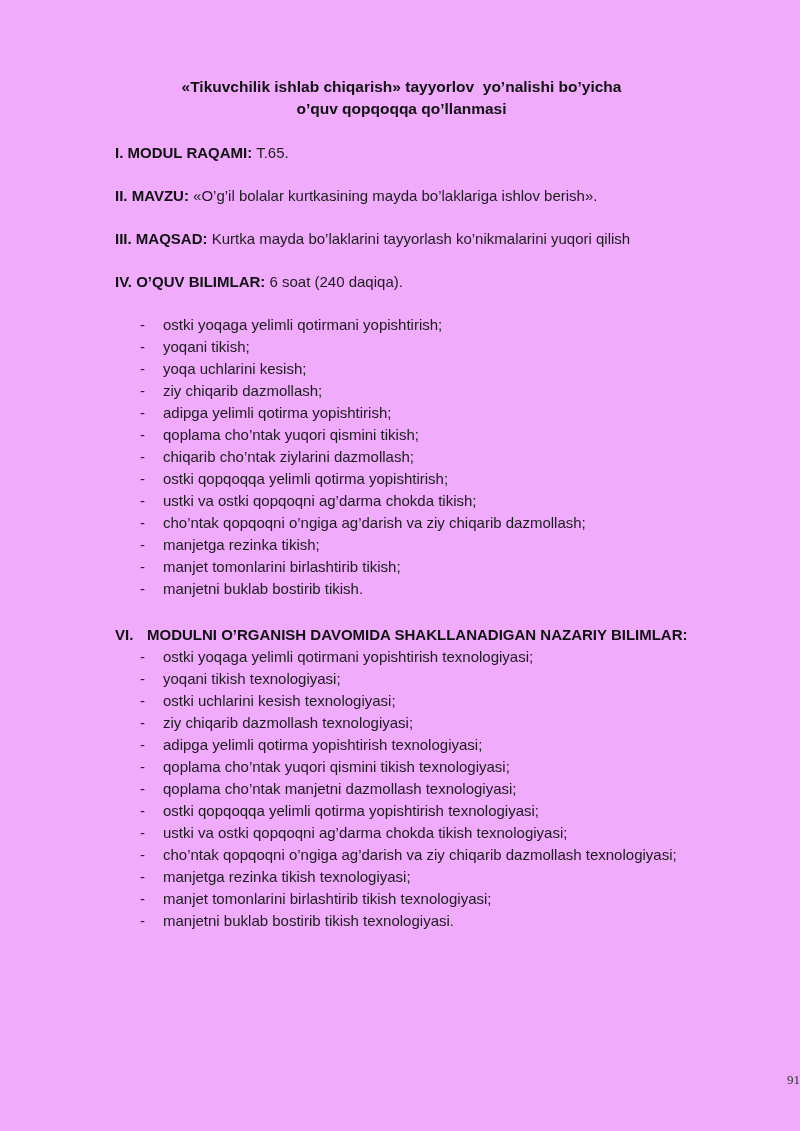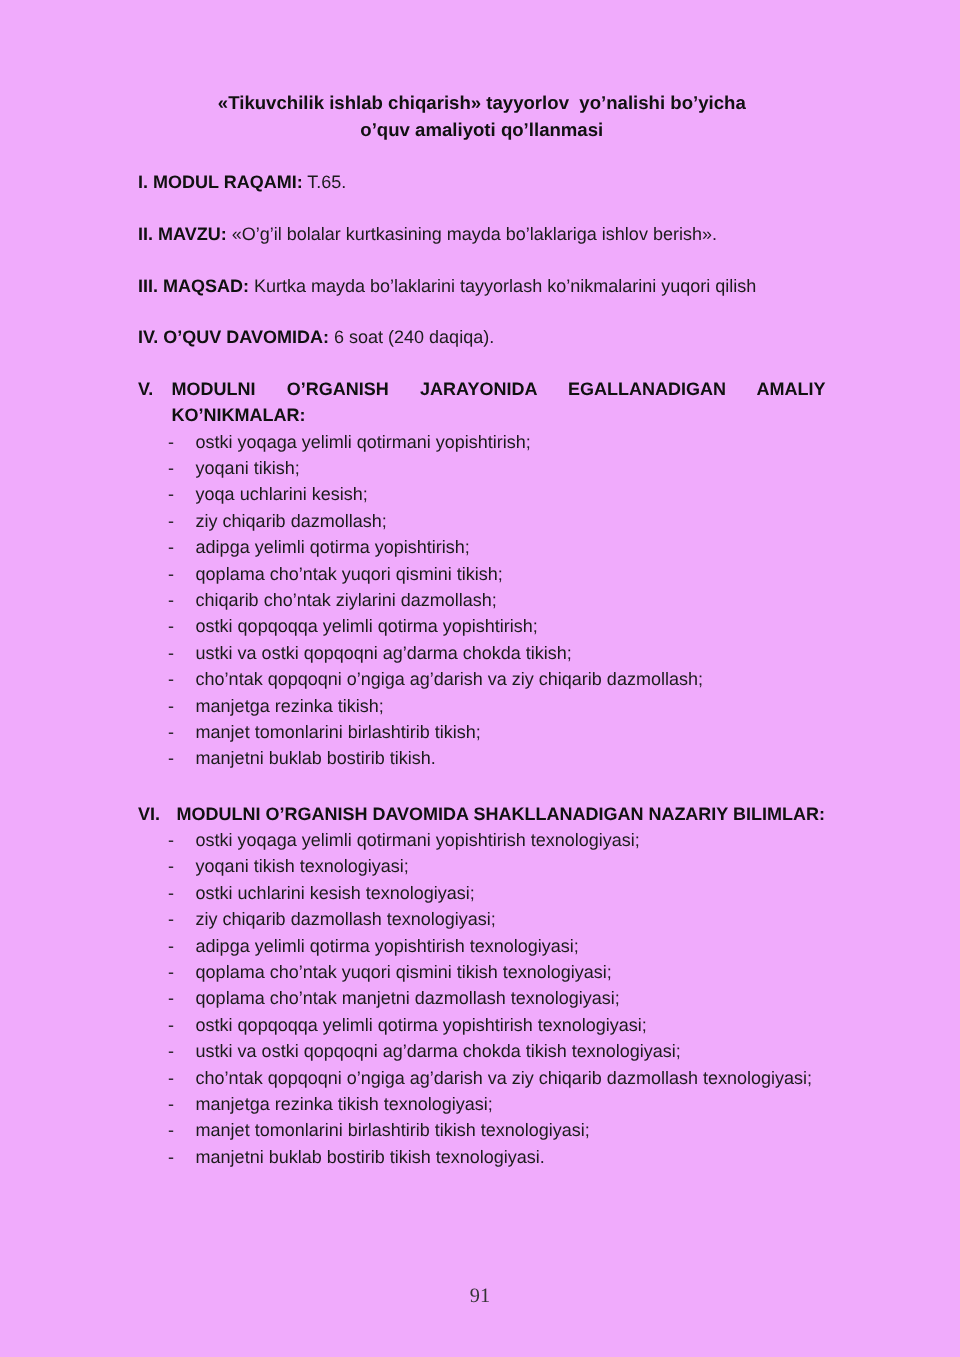--- a/index.html
+++ b/index.html
@@ -40,50 +40,49 @@
   .items { padding-left: 25px; }
   .li { display: flex; }
   .li .dash { width: 23px; flex: none; }
   .li .li-text { flex: 1; }
   .mod-section.second { margin-top: 24px; }
   .page-number {
     position: absolute;
     bottom: 44px;
     left: 0;
     right: 0;
-    text-align: center;
+    text-align: right;
     font-family: "Liberation Serif", serif;
-    font-size: 17px;
+    font-size: 13px;
     line-height: 15px;
     color: #333333;
   }
 </style>
 </head>
 <body>
 
 <div class="page">
 
   <h1 class="title">
       <span class="title-line">«Tikuvchilik ishlab chiqarish» tayyorlov  yo’nalishi bo’yicha</span>
-      <span class="title-line">o’quv amaliyoti qo’llanmasi</span>
+      <span class="title-line">o’quv qopqoqqa qo’llanmasi</span>
     </h1>
 
   <div class="simple-sections">
 
       <p class="para"><b class="lbl">I. MODUL RAQAMI:</b> <span>T.65.</span></p>
 
       <p class="para"><b class="lbl">II. MAVZU:</b> <span>«O’g’il bolalar kurtkasining mayda bo’laklariga ishlov berish».</span></p>
 
       <p class="para"><b class="lbl">III. MAQSAD:</b> <span>Kurtka mayda bo’laklarini tayyorlash ko’nikmalarini yuqori qilish</span></p>
 
-      <p class="para"><b class="lbl">IV. O’QUV DAVOMIDA:</b> <span>6 soat (240 daqiqa).</span></p>
+      <p class="para"><b class="lbl">IV. O’QUV BILIMLAR:</b> <span>6 soat (240 daqiqa).</span></p>
     </div>
 
   <div class="mod-section">
-    <p class="mod-heading"><span class="num">V.</span><span class="mh-text">MODULNI O’RGANISH JARAYONIDA EGALLANADIGAN AMALIY KO’NIKMALAR:</span></p>
     <div class="items">
 
         <div class="li">
           <span class="dash">-</span>
           <span class="li-text">ostki yoqaga yelimli qotirmani yopishtirish;</span>
         </div>
 
         <div class="li">
           <span class="dash">-</span>
           <span class="li-text">yoqani tikish;</span>

